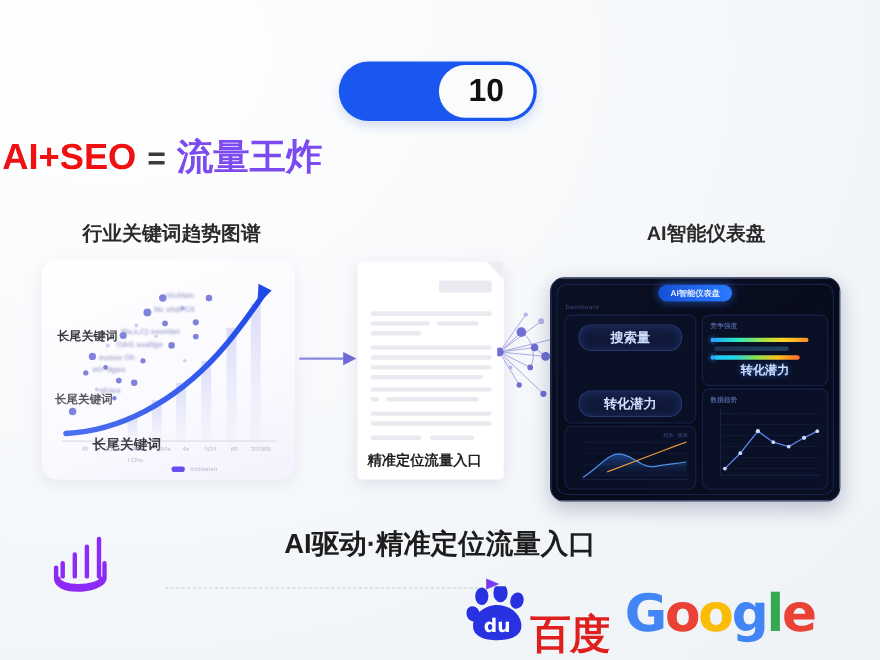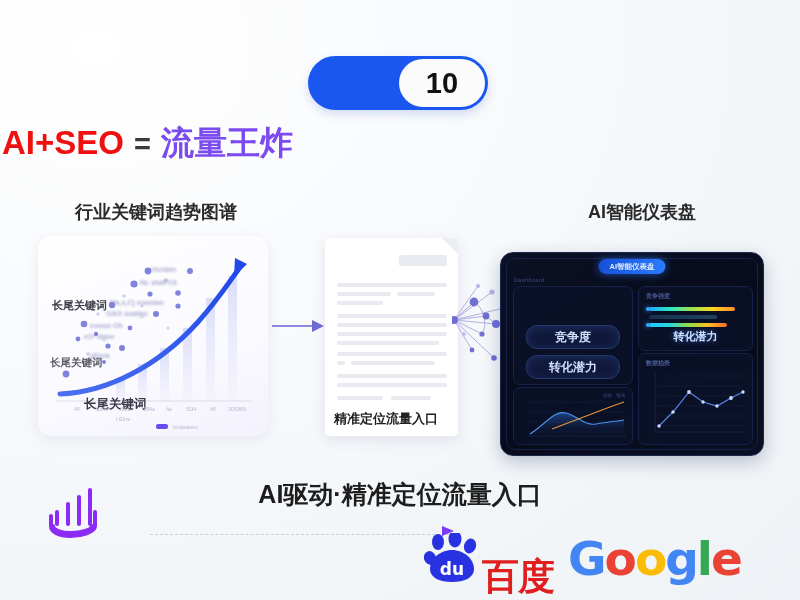--- a/index.html
+++ b/index.html
@@ -327,21 +327,21 @@
     </g>
   </svg>
 
   <div class="dash">
     <div class="dash-inner"></div>
     <div class="dash-badge">AI智能仪表盘</div>
     <div class="dash-sub">Dashboard</div>
     <div class="dash-dots">···</div>
 
     <div class="panel p-left">
-      <div class="pill pill2">竞争度</div>
+      <div class="pill pill1">搜索量</div>
       <div class="pill pill3">转化潜力</div>
     </div>
 
     <div class="panel p-leftb">
       <div class="tiny-legend">趋势 · 预测</div>
       <svg width="118" height="56" viewBox="0 0 118 56" style="position:absolute;left:0;top:0;">
         <defs>
           <linearGradient id="areaG" x1="0" y1="0" x2="0" y2="1">
             <stop offset="0%" stop-color="#2f6fd8" stop-opacity=".55"></stop>
             <stop offset="100%" stop-color="#14284f" stop-opacity=".05"></stop>

